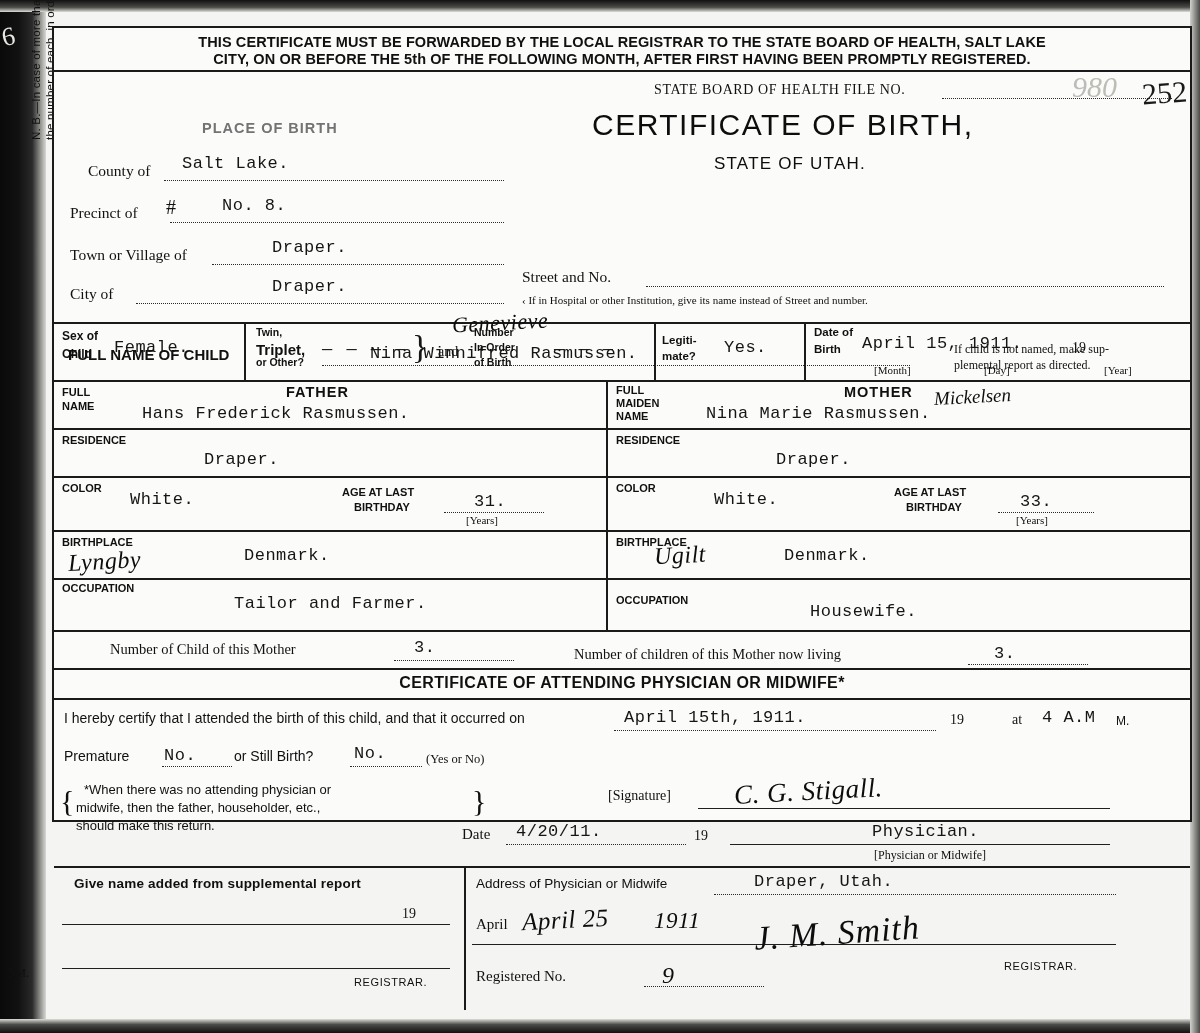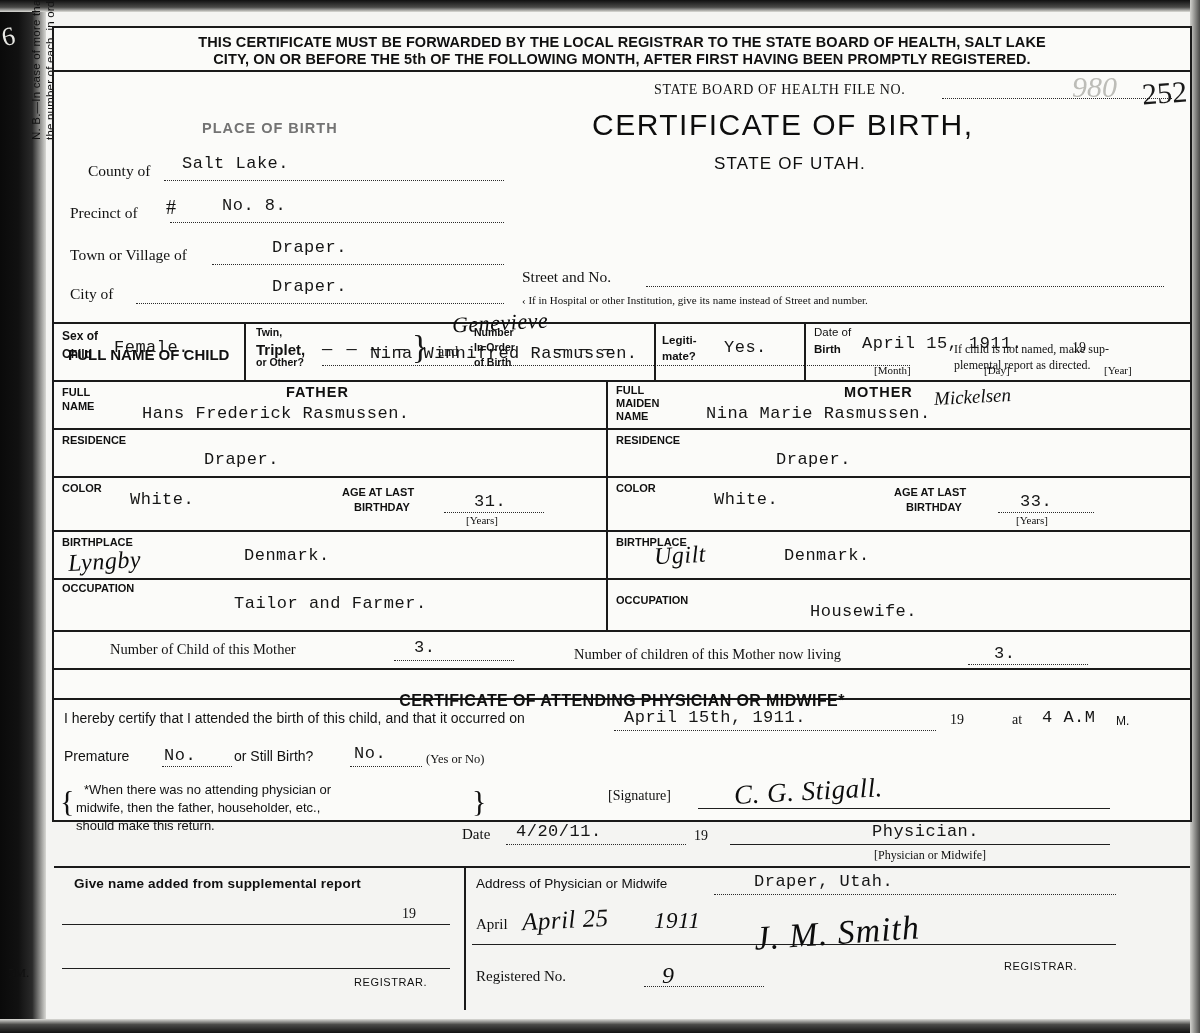--- a/index.html
+++ b/index.html
@@ -213,21 +213,21 @@
     border-left: 2px solid #1a1a1a;
     width: 0;
   }
 
   .sec-title {
     text-align: center;
     font-family: "Liberation Sans", sans-serif;
     font-weight: bold;
     font-size: 16px;
     letter-spacing: .4px;
-    padding-top: 22px;
+    padding-top: 4px;
   }
 
   .brace {
     font-family: "Liberation Serif", serif;
     font-size: 34px;
     color: #151515;
   }
 </style>
 </head>
 <body>
@@ -318,21 +318,21 @@
 
       <div class="abs" style="left:420px; top:2px; font-size:10.5px; font-family:'Liberation Sans',sans-serif; font-weight:bold;">Number</div>
       <div class="abs" style="left:420px; top:17px; font-size:10.5px; font-family:'Liberation Sans',sans-serif; font-weight:bold;">In Order</div>
       <div class="abs" style="left:420px; top:32px; font-size:10.5px; font-family:'Liberation Sans',sans-serif; font-weight:bold;">of Birth</div>
       <div class="abs type" style="left:500px; top:16px; letter-spacing:2px;">— — —</div>
 
       <div class="abs" style="left:608px; top:10px; font-size:11.5px; font-family:'Liberation Sans',sans-serif; font-weight:bold;">Legiti-</div>
       <div class="abs" style="left:608px; top:26px; font-size:11.5px; font-family:'Liberation Sans',sans-serif; font-weight:bold;">mate?</div>
       <div class="abs type" style="left:670px; top:14px;">Yes.</div>
 
-      <div class="abs" style="left:760px; top:2px; font-size:11.5px; font-family:'Liberation Sans',sans-serif; font-weight:normal;">Date of</div>
+      <div class="abs" style="left:760px; top:2px; font-size:11.5px; font-family:'Liberation Sans',sans-serif; font-weight:bold;">Date of</div>
       <div class="abs" style="left:760px; top:19px; font-size:11.5px; font-family:'Liberation Sans',sans-serif; font-weight:bold;">Birth</div>
       <div class="abs type" style="left:808px; top:10px;">April 15, 1911.</div>
       <div class="abs lbl" style="left:1018px; top:16px; font-size:14px;">19</div>
       <div class="abs tiny" style="left:820px; top:40px;">[Month]</div>
       <div class="abs tiny" style="left:930px; top:40px;">[Day]</div>
       <div class="abs tiny" style="left:1050px; top:40px;">[Year]</div>
     </div>
 
     <div class="row" style="height:48px;">
       <div class="vline" style="left:552px; top:0; height:48px;"></div>

